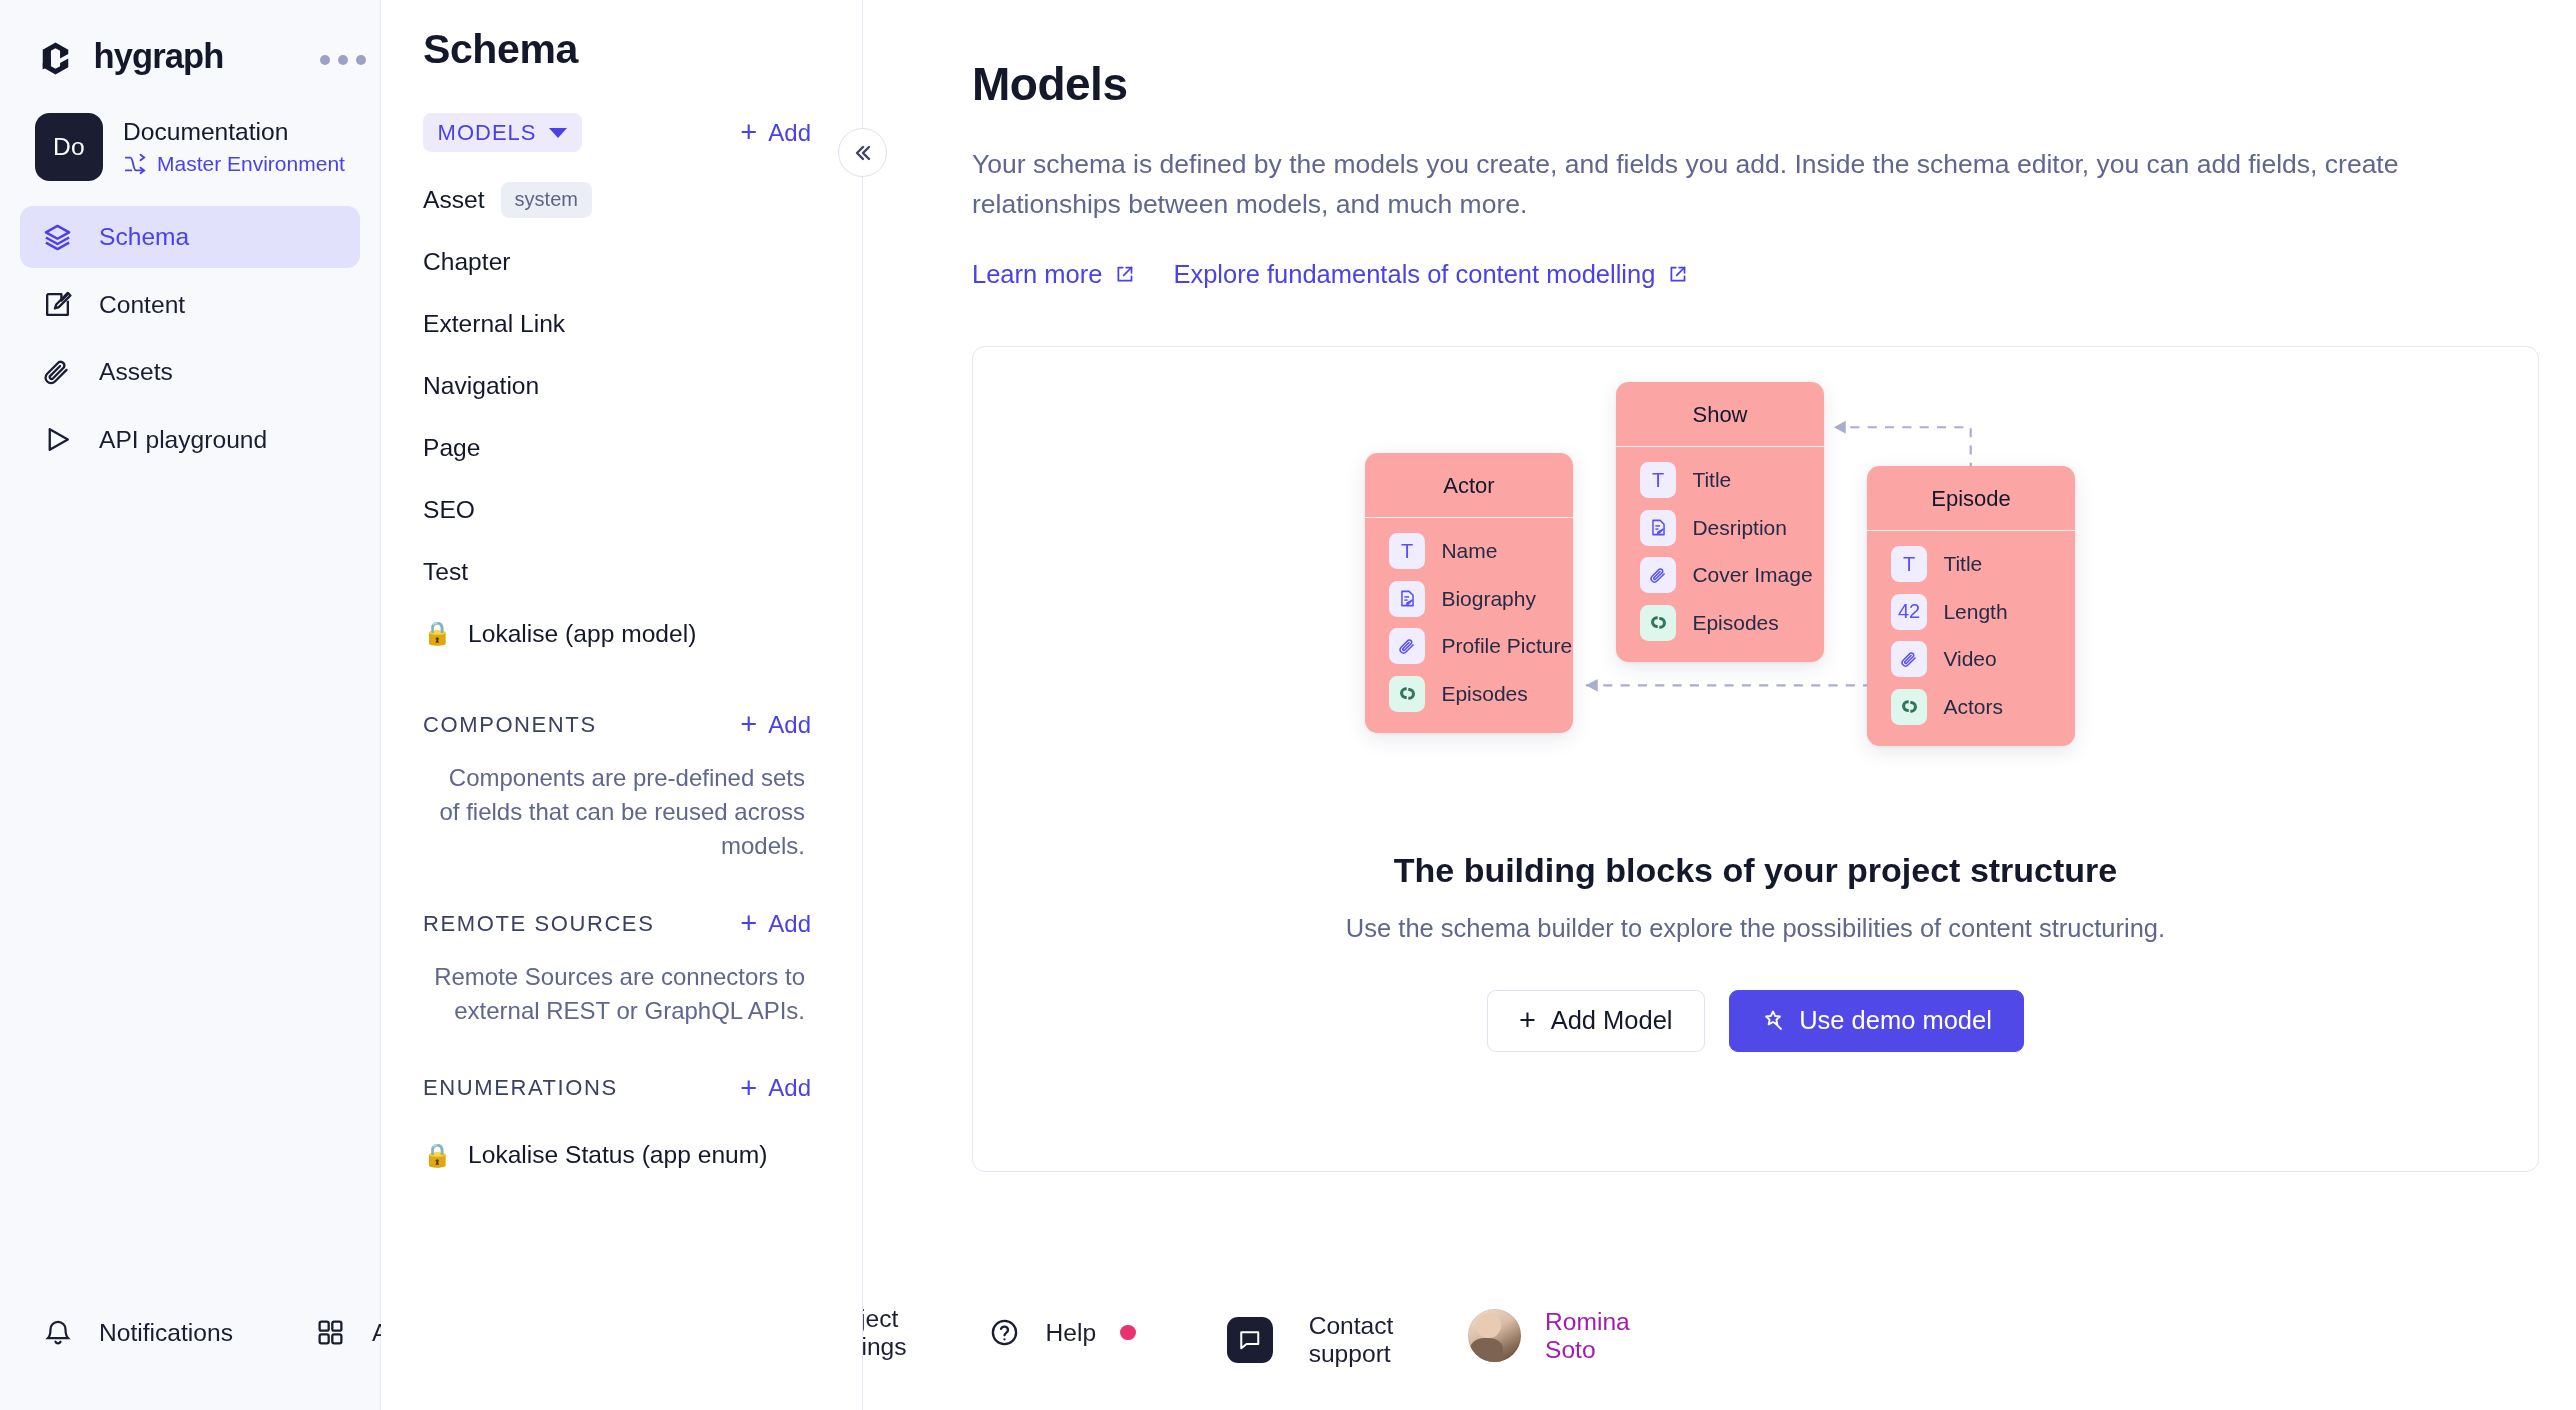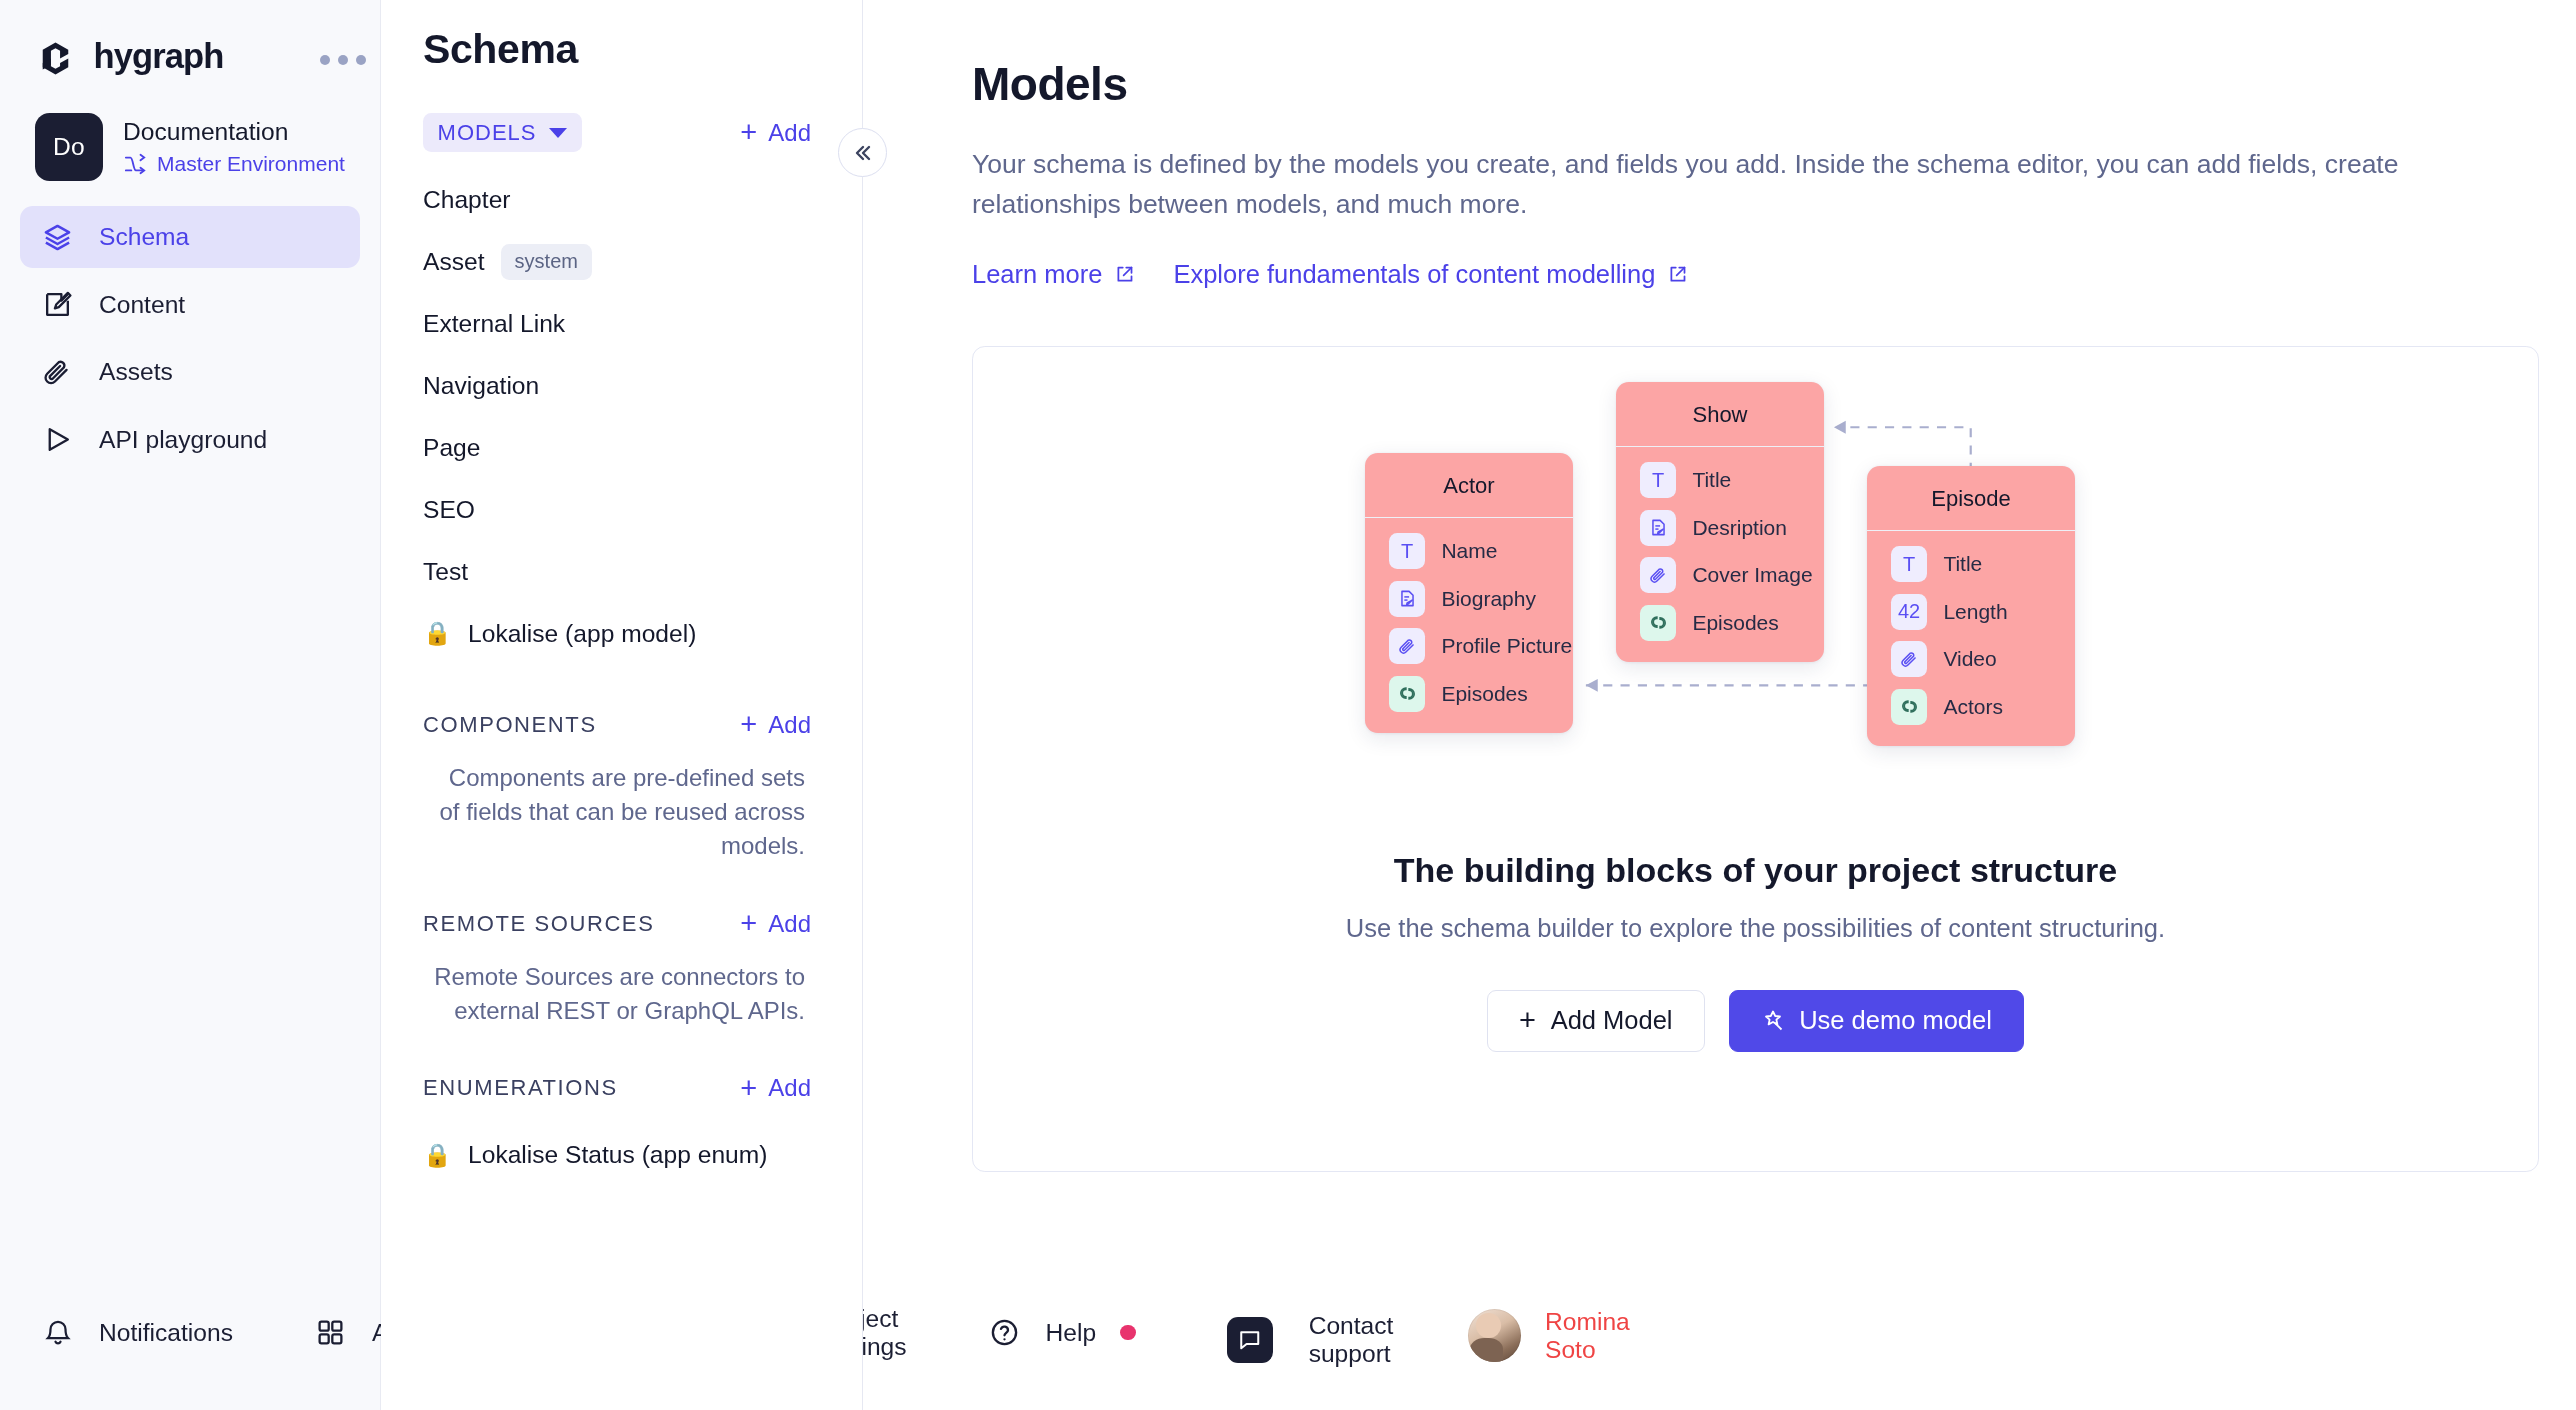--- a/index.html
+++ b/index.html
@@ -81,21 +81,21 @@
     position: relative; box-shadow: inset 0 0 0 0.9px rgba(0,0,0,.06);
   }
   .avatar-photo::before {
     content:""; position:absolute; left:16%; top:8%; width:46%; height:46%;
     border-radius:50%; background:#e9cbb4;
   }
   .avatar-photo::after {
     content:""; position:absolute; left:4%; bottom:0; width:62%; height:46%;
     border-radius:44% 44% 0 0; background:#7d6352;
   }
-  .user-name { font-size: 24.6px; color: #ef4444; }
+  .user-name { font-size: 24.6px; color: #a21caf; }
 
   
   .schemapanel {
     width: 482px; flex: 0 0 482px; height: 100%;
     background: #ffffff;
     border-right: 0.9px solid #e6e8f2;
     padding: 0 0 0 42px;
     position: relative;
   }
   .panel-title { font-size: 41px; font-weight: bold; color: #14182b; padding-top: 25.5px; letter-spacing: -0.4px; }
@@ -351,25 +351,25 @@
         <i class="caret"></i>
       </span>
       <span class="add-btn">
         <span class="plus">+</span>
         <span>Add</span>
       </span>
     </div>
 
     <div class="model-list">
       <div class="model-item">
-        <span>Chapter</span>
-      </div>
-      <div class="model-item">
         <span>Asset</span>
         <span class="badge-system">system</span>
+      </div>
+      <div class="model-item">
+        <span>Chapter</span>
       </div>
       <div class="model-item">
         <span>External Link</span>
       </div>
       <div class="model-item">
         <span>Navigation</span>
       </div>
       <div class="model-item">
         <span>Page</span>
       </div>

